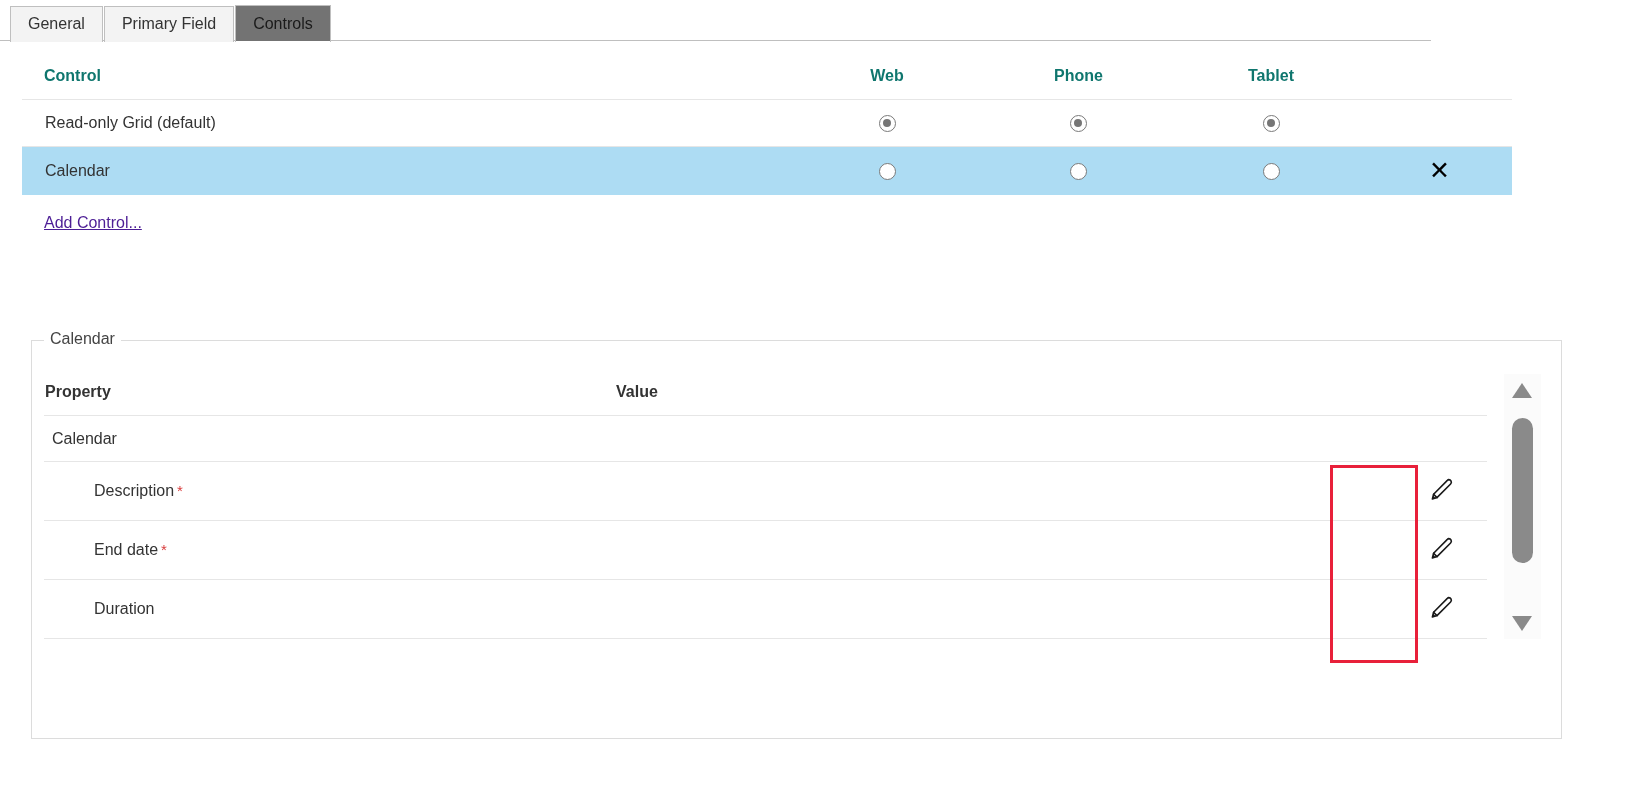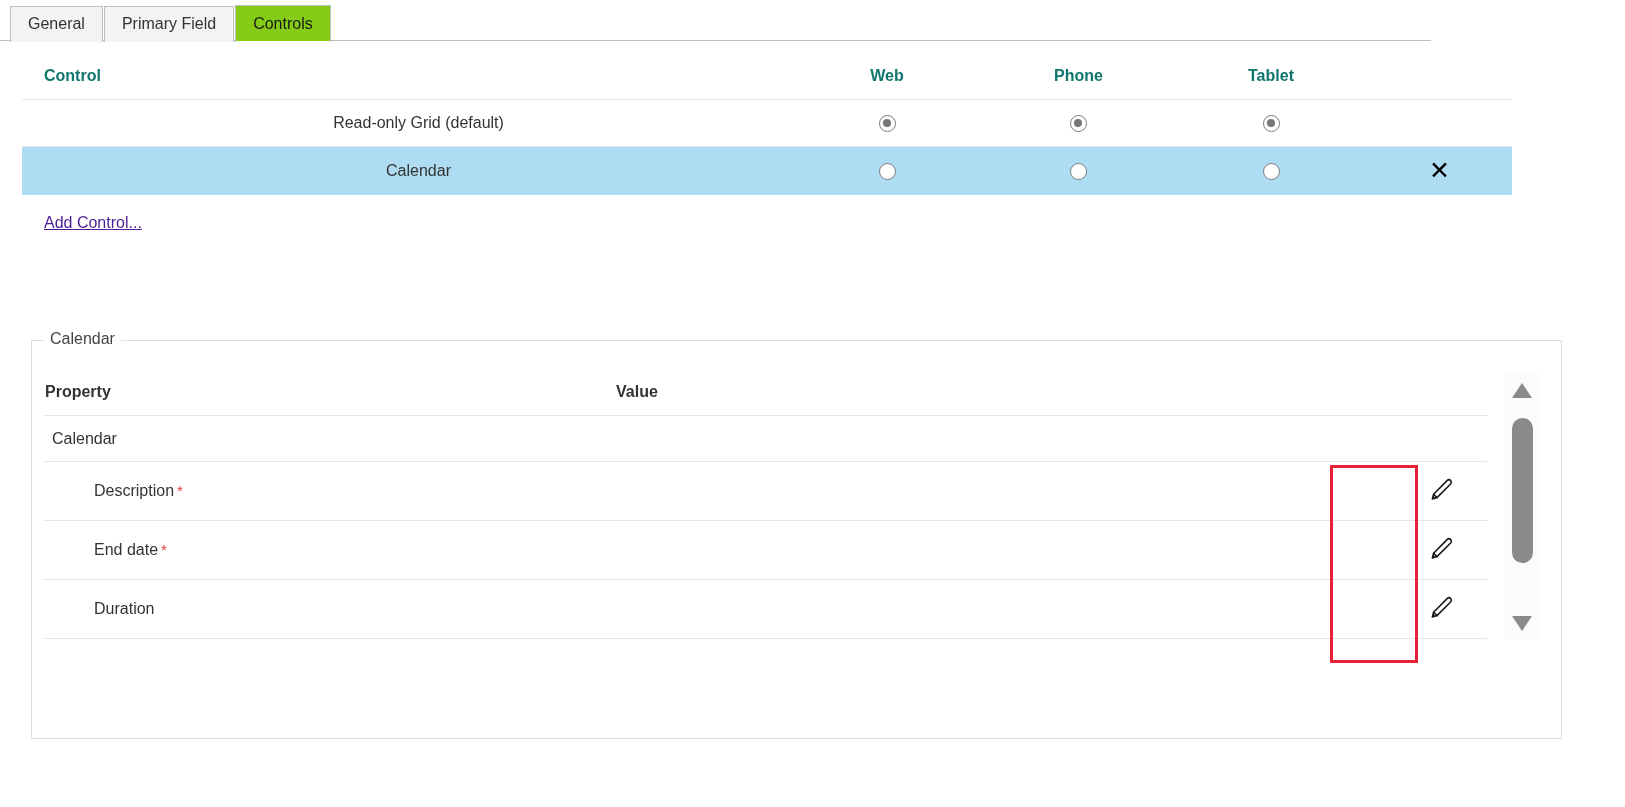--- a/index.html
+++ b/index.html
@@ -43,21 +43,21 @@
     color: #333333;
     background: #f3f3f3;
     border: 1px solid #bfbfbf;
     border-bottom: none;
     margin-right: 1px;
     white-space: nowrap;
     cursor: pointer;
     position: relative;
   }
   .tab.active {
-    background: #84cc16;
+    background: #737373;
     color: #1a1a1a;
     z-index: 3;
     height: 37px;
     line-height: 35px;
   }
   .tab.active::after {
     content: "";
     position: absolute;
     left: 0;
     right: 0;
@@ -95,21 +95,21 @@
   }
   .ctl-table td {
     font-size: 16px;
     color: #333333;
     padding: 11px 0;
     text-align: center;
     border-bottom: 1px solid #e6e6e6;
     height: 24px;
   }
   .ctl-table td.col-name {
-    text-align: center;
+    text-align: left;
     padding-left: 23px;
   }
   .ctl-row.selected td {
     background: #addcf3;
     border-bottom: 1px solid #addcf3;
   }
   .radio {
     display: inline-block;
     width: 17px;
     height: 17px;

